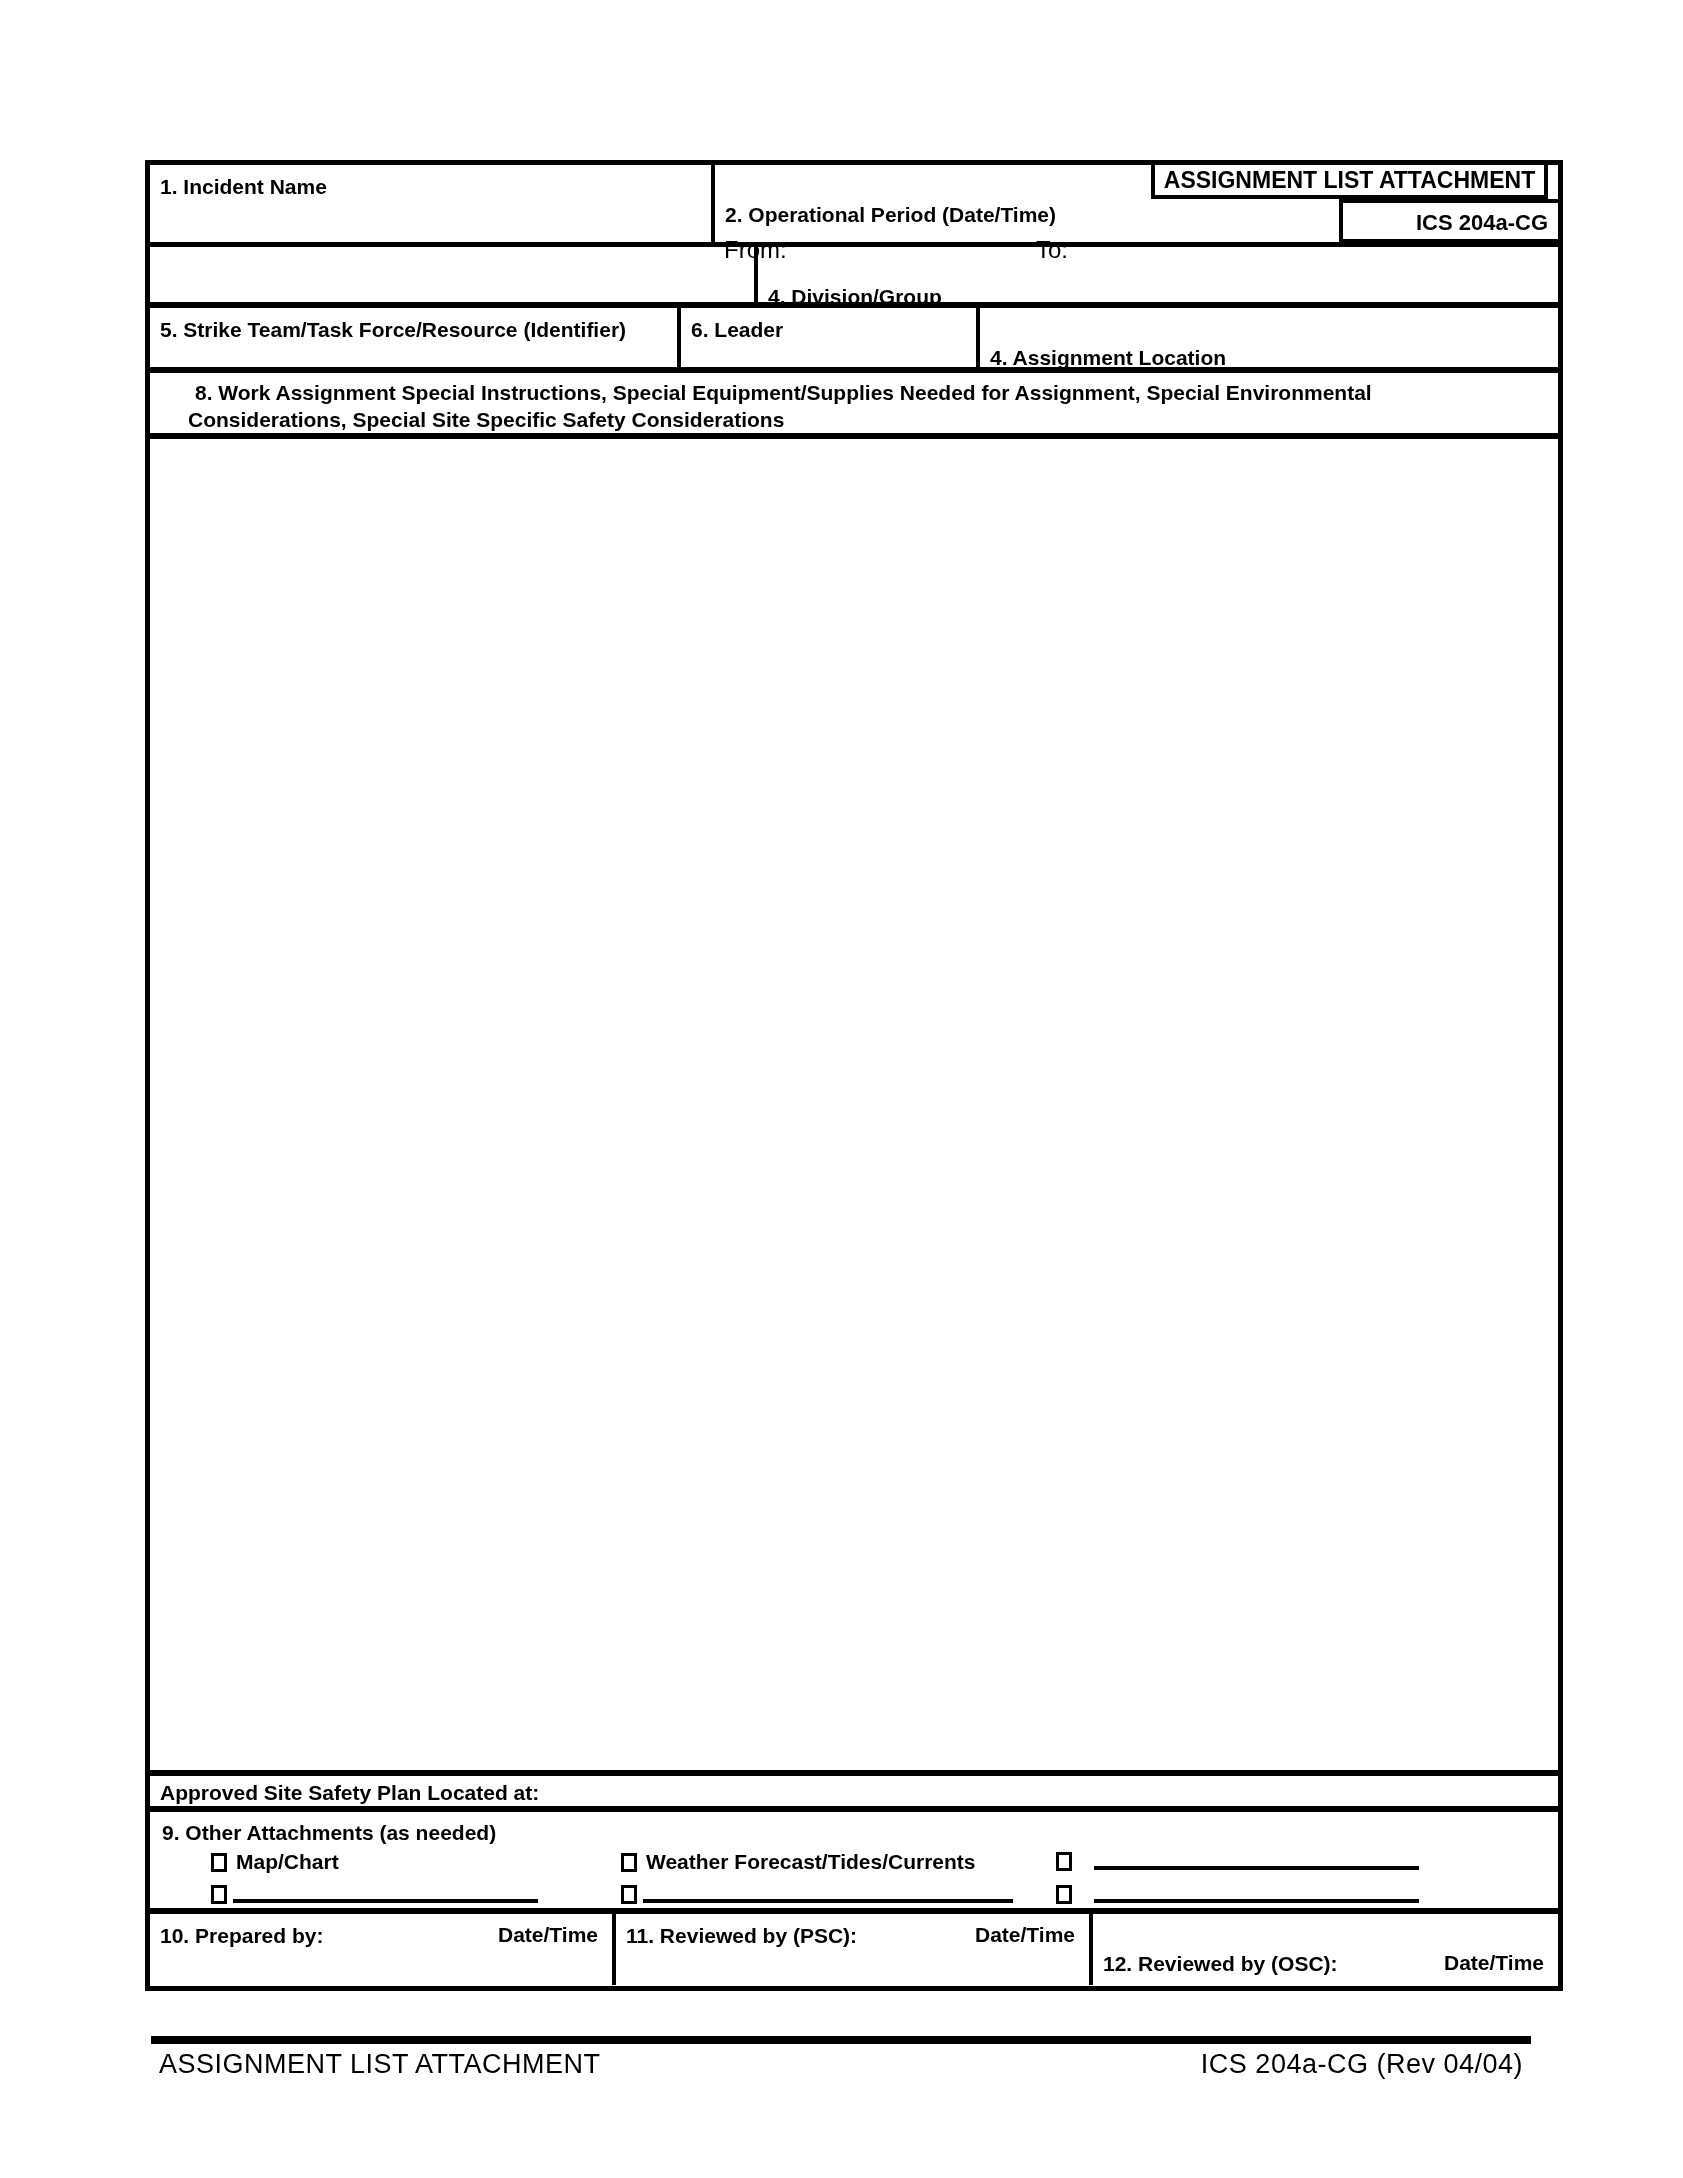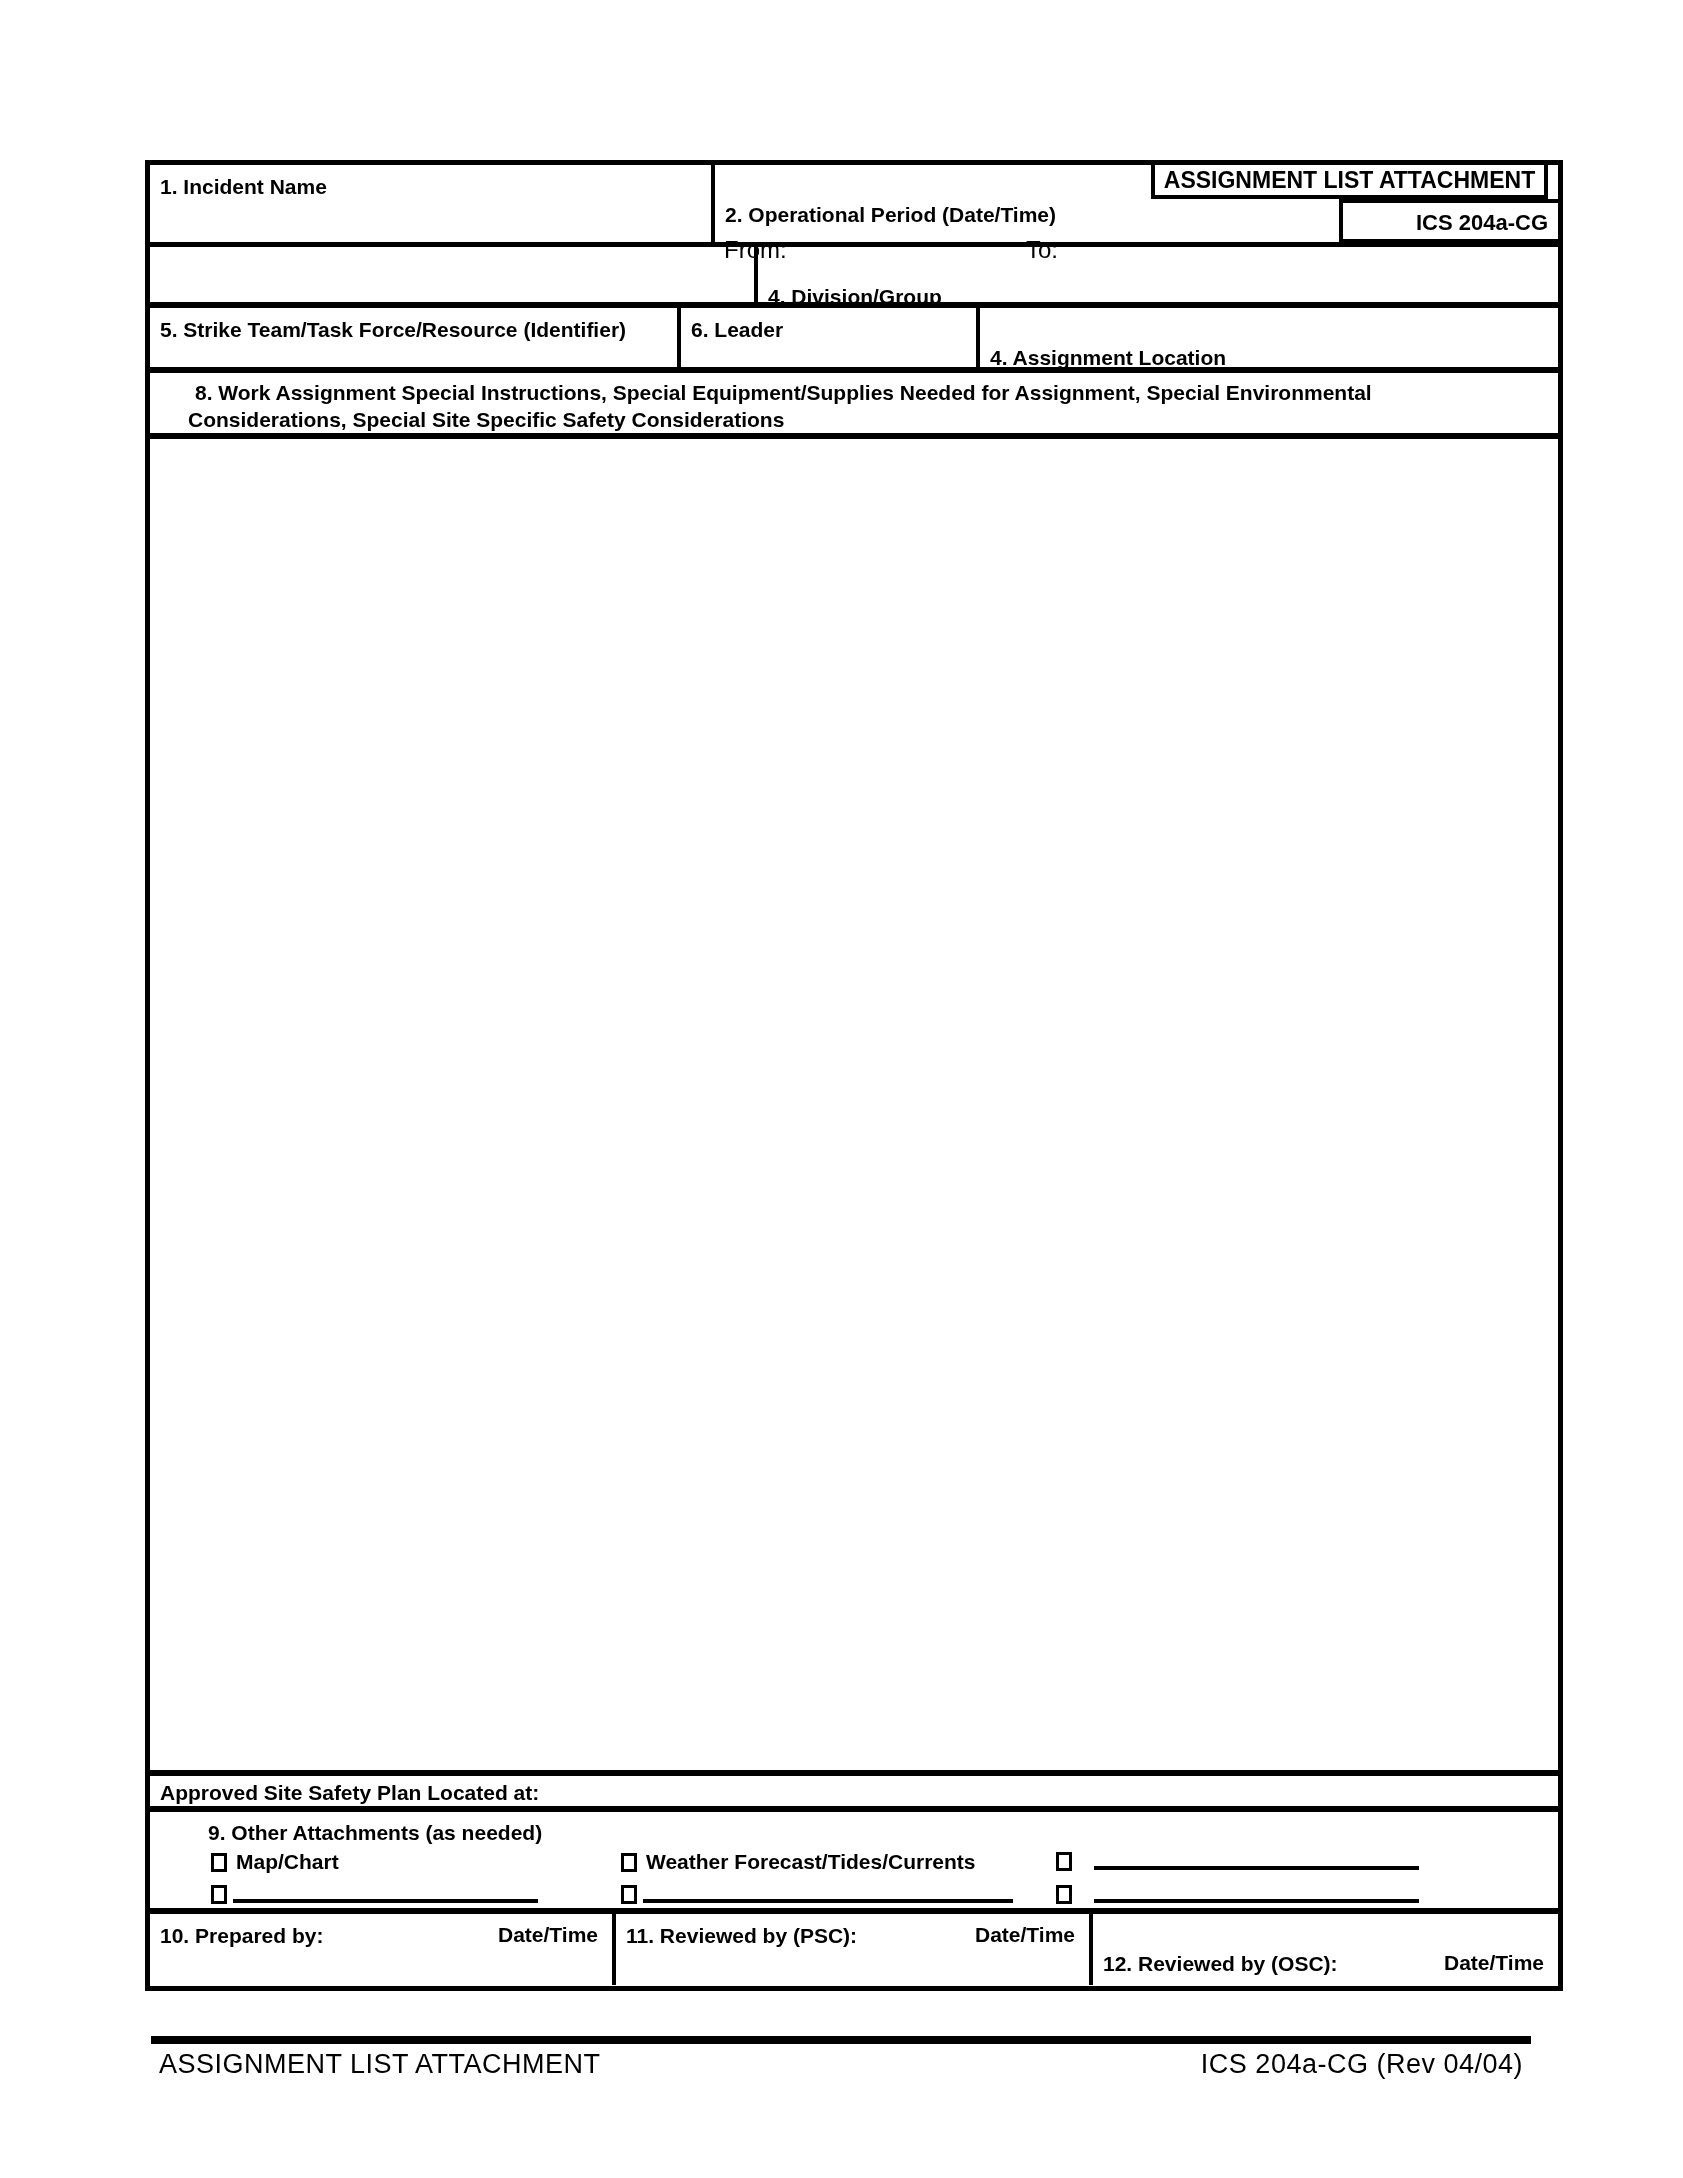--- a/index.html
+++ b/index.html
@@ -51,21 +51,21 @@
   .fill { position: absolute; left: 0; right: 0; top: 34px; bottom: 0; }
   .bigfill { position: absolute; left: 0; right: 0; top: 0; bottom: 0; }
   
   .fromto {
     position: absolute;
     left: 0; bottom: 6px;
     font-size: 24px;
     font-weight: normal;
   }
   .from-label { position: absolute; left: 9px; bottom: 0; white-space: nowrap; }
-  .to-label { position: absolute; left: 311px; bottom: 0; white-space: nowrap; }
+  .to-label { position: absolute; left: 321px; bottom: 0; white-space: nowrap; }
   .from-input { position: absolute; left: 79px; bottom: 0; width: 218px; height: 28px; }
   .to-input { position: absolute; left: 356px; bottom: 0; width: 248px; height: 28px; }
   
   .ala-box {
     position: absolute;
     left: 1001px; top: 0;
     width: 397px; height: 34px;
     border: 4px solid #000;
     border-top: none;
     background: #fff;
@@ -91,21 +91,21 @@
     z-index: 2;
     white-space: nowrap;
   }
   
   .r8label .line1 { font-weight: bold; font-size: 21px; line-height: 26px; padding: 7px 8px 0 9px; white-space: nowrap; margin-left: 36px; }
   .r8label .line2 { font-weight: bold; font-size: 21px; line-height: 26px; padding: 1px 8px 0 38px; white-space: nowrap; }
   
   .rapproved .label { padding-top: 4px; }
   .approved-input { position: absolute; left: 416px; right: 10px; top: 2px; bottom: 2px; }
   
-  .rattach .label { padding-top: 8px; padding-left: 12px; margin-left: 46px; }
+  .rattach .label { padding-top: 8px; padding-left: 12px; }
   .cbrow { position: relative; height: 33px; }
   .cbslot { position: absolute; top: 4px; height: 28px; white-space: nowrap; }
   .slot-c1 { left: 61px; }
   .slot-c2 { left: 471px; }
   .slot-c3 { left: 906px; }
   .checkbox {
     display: inline-block;
     width: 16px; height: 19px;
     border: 3px solid #000;
     vertical-align: -3px;

